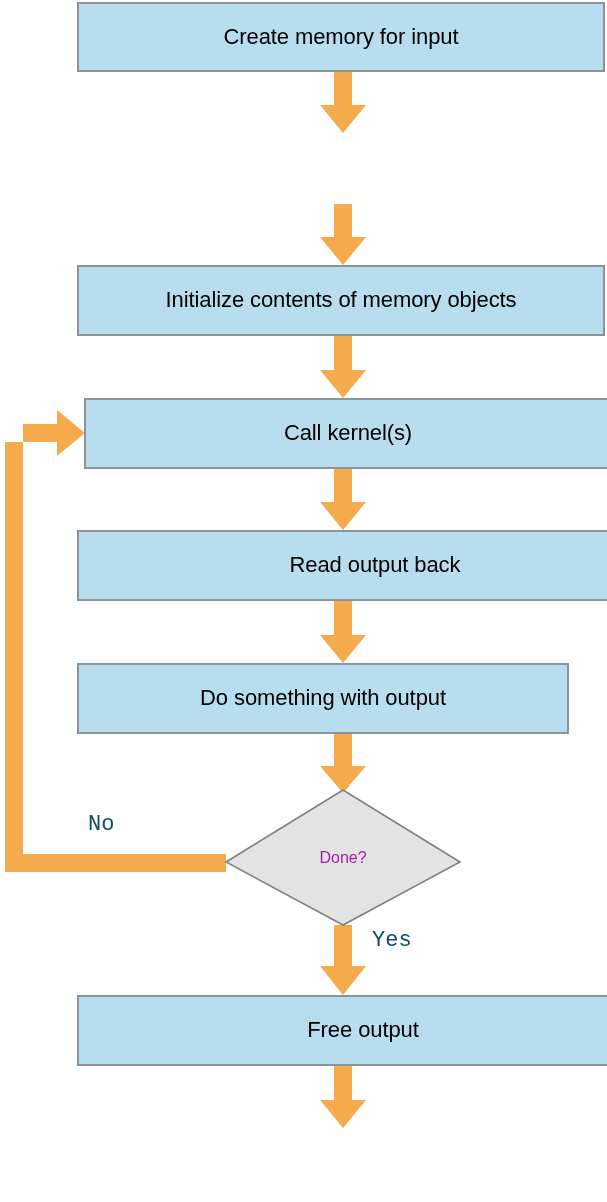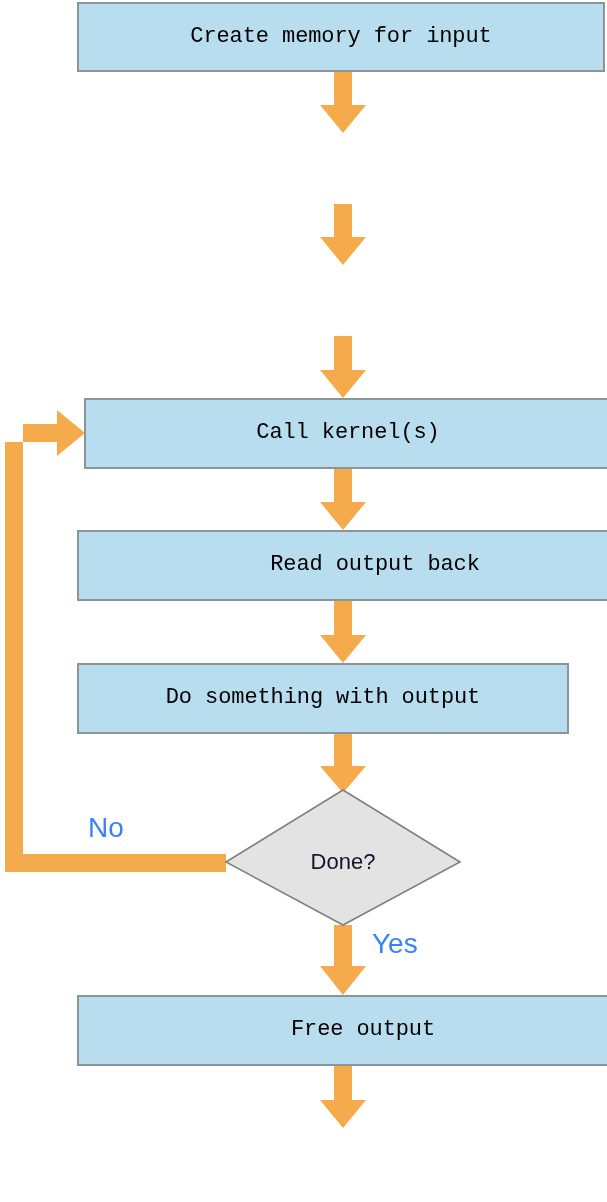--- a/index.html
+++ b/index.html
@@ -27,40 +27,40 @@
   .node-box {
     position: absolute;
     box-sizing: border-box;
     background: #b8ddee;
     border: 2px solid #8a9499;
     display: flex;
     align-items: center;
     justify-content: center;
   }
   .node-label {
-    font-family: Liberation Mono, monospace;
+    font-family: Liberation Sans, sans-serif;
     font-size: 22px;
     color: #000000;
     line-height: 1.1;
     white-space: nowrap;
     letter-spacing: -0.1px;
   }
   .decision-label {
     position: absolute;
     font-family: "Liberation Sans", sans-serif;
-    font-size: 22px;
-    color: #0f172a;
+    font-size: 16px;
+    color: #a21caf;
     white-space: nowrap;
     pointer-events: none;
   }
   .edge-label {
     position: absolute;
-    font-family: Liberation Sans, sans-serif;
-    font-size: 28px;
-    color: #3b82f6;
+    font-family: Liberation Mono, monospace;
+    font-size: 22px;
+    color: #0c4a6e;
     white-space: nowrap;
   }
 </style>
 </head>
 <body>
 
 <div id="flowchart-root">
 
   <svg id="flow-svg" viewBox="0 0 607 1202" xmlns="http://www.w3.org/2000/svg">
 
@@ -114,20 +114,23 @@
     <g>
       <polygon points="343,790 460,862 343,925 226,862" fill="#e3e3e3" stroke="#808080" stroke-width="1.6"></polygon>
     </g>
   </svg>
 
   <div class="node-box" style="left:77px; top:2px; width:528px; height:70px;">
     <span class="node-label">Create memory for input</span>
   </div>
 
 
+  <div class="node-box" style="left:77px; top:265px; width:528px; height:71px;">
+    <span class="node-label">Initialize contents of memory objects</span>
+  </div>
 
   <div class="node-box" style="left:84px; top:398px; width:528px; height:71px;">
     <span class="node-label">Call kernel(s)</span>
   </div>
 
   <div class="node-box" style="left:77px; top:530px; width:596px; height:71px;">
     <span class="node-label">Read output back</span>
   </div>
 
   <div class="node-box" style="left:77px; top:663px; width:492px; height:71px;">

